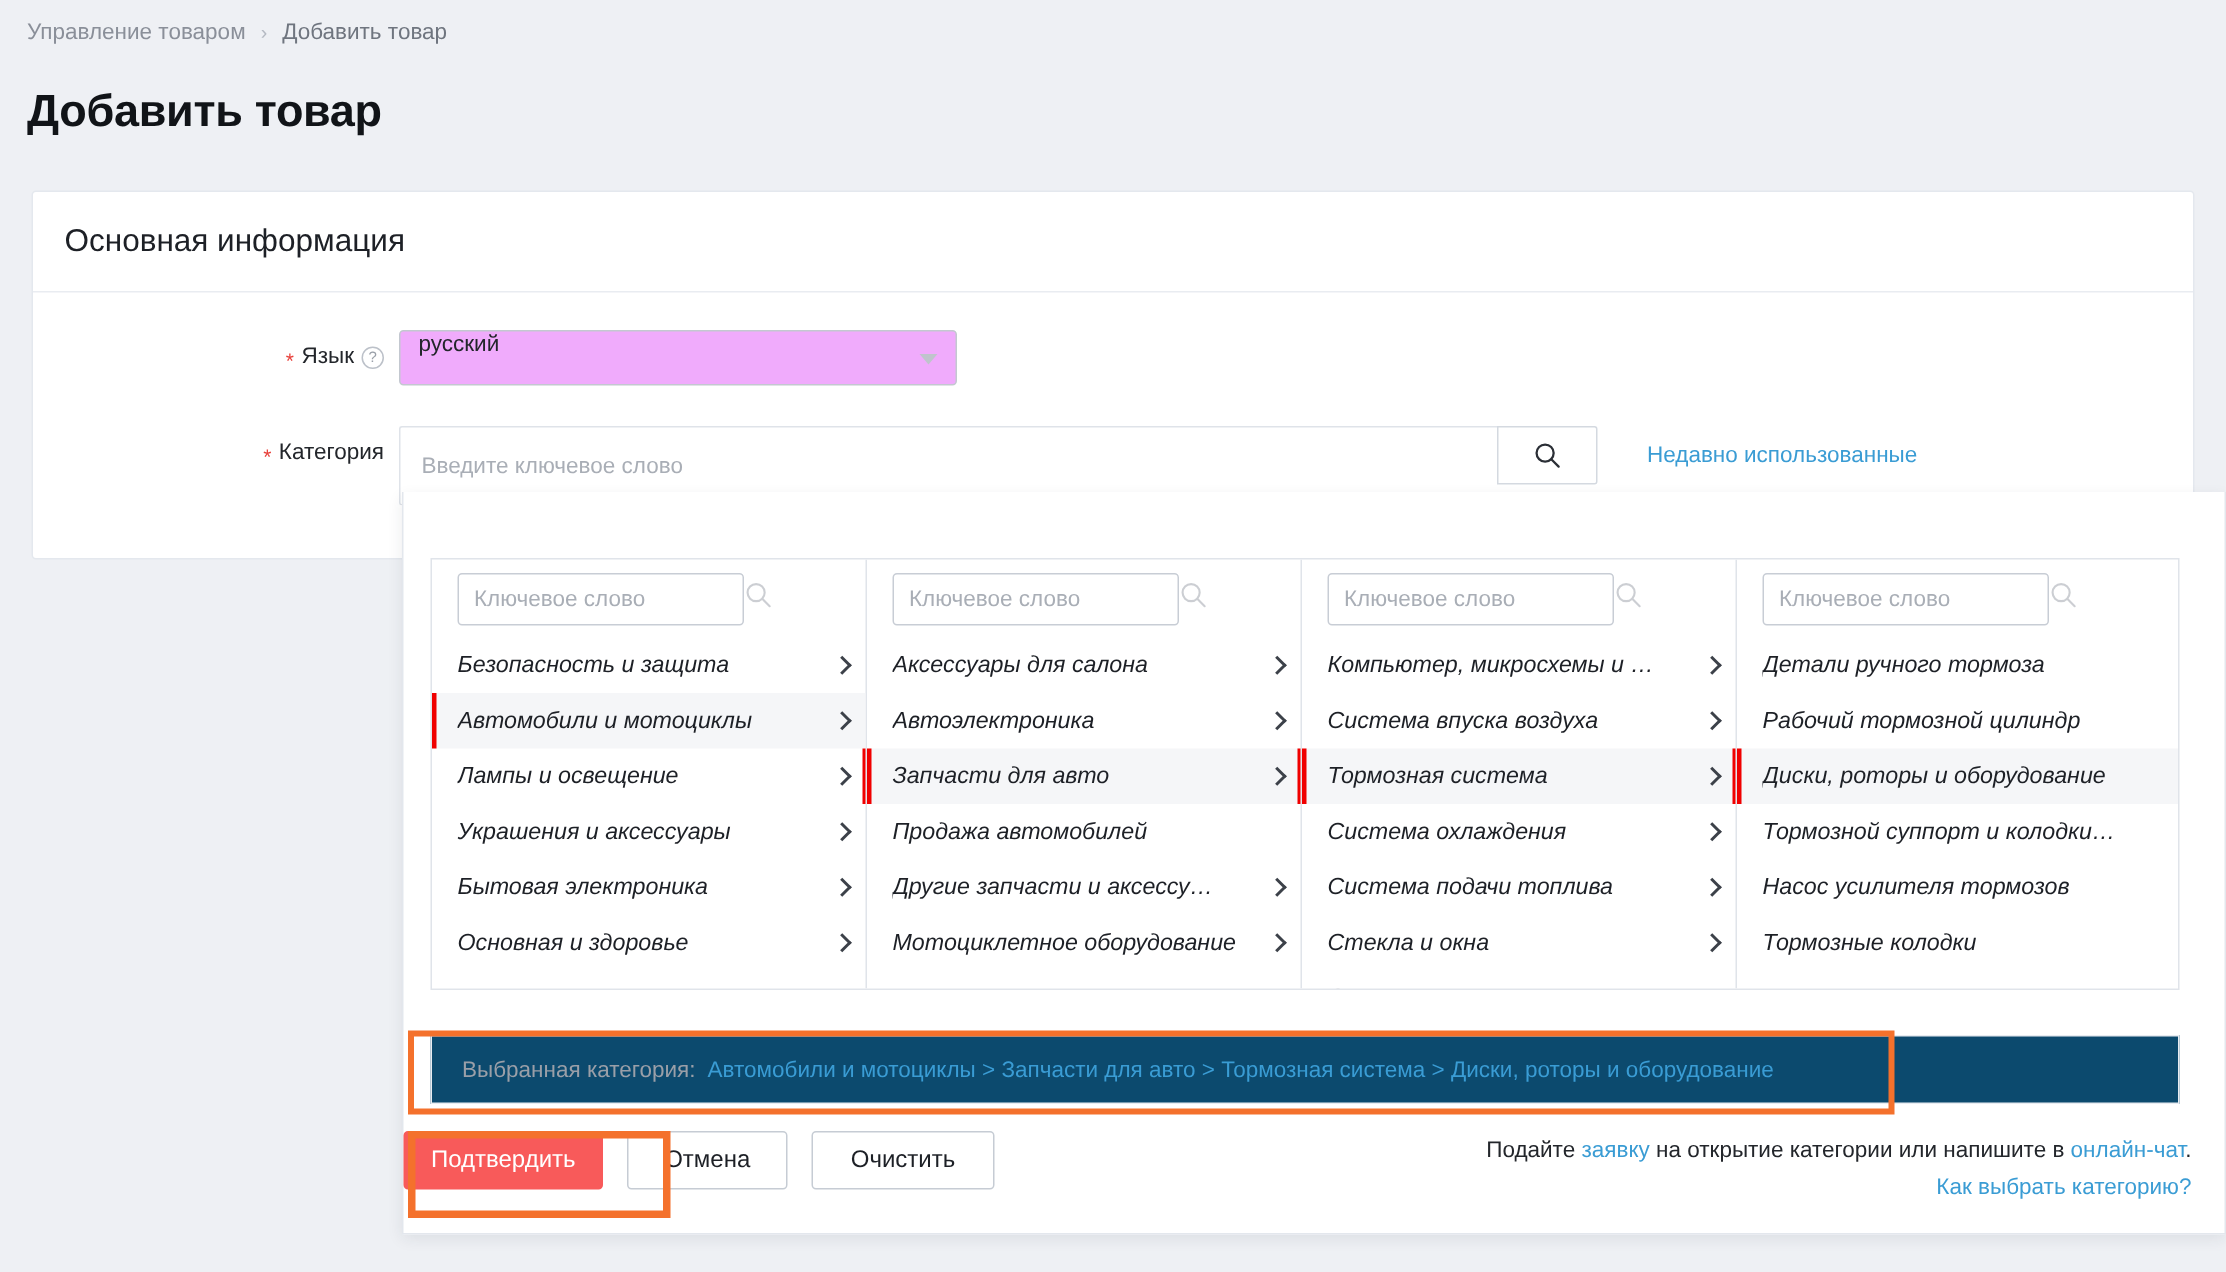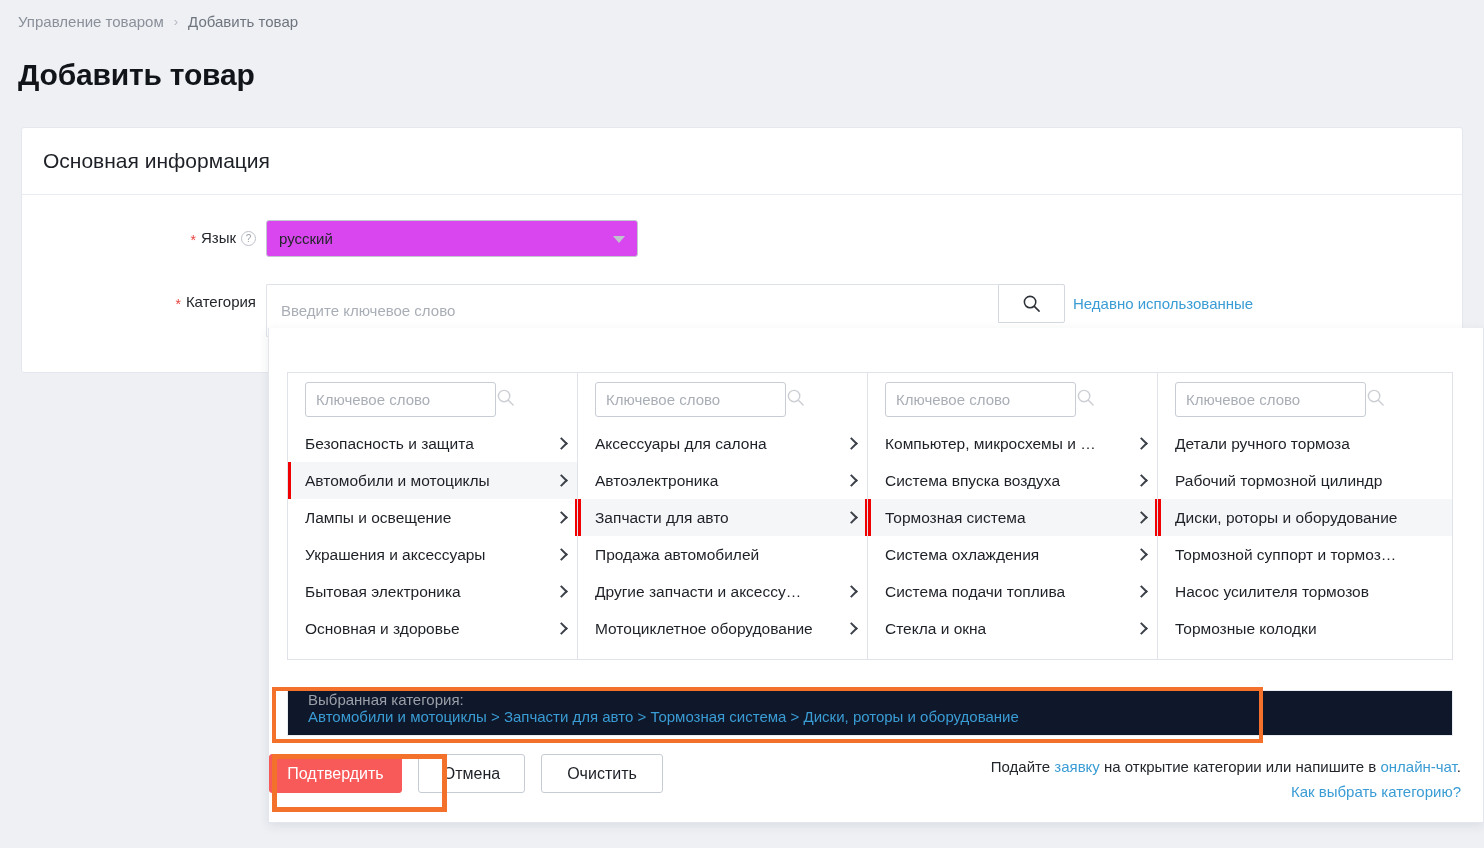--- a/index.html
+++ b/index.html
@@ -54,22 +54,22 @@
   .help-icon {
     width: 15px; height: 15px; border-radius: 50%;
     border: 1px solid #bcc1c9; color: #9aa0a9;
     font-size: 10px; line-height: 13px; text-align: center;
     display: inline-block; cursor: pointer;
   }
 
   .row-lang { margin-top: 25px; }
   .select-box {
     position: relative; width: 372px; height: 37px;
-    border: 1px solid #c3c8d0; border-radius: 3px; background: #d946ef;
-    display: flex; align-items: center; padding: 0 12px;
+    border: 1px solid #c3c8d0; border-radius: 3px; background: #f0abfc;
+    display: flex; align-items: flex-start; padding: 0 12px;
     font-size: 15px; color: #23262b; cursor: pointer;
   }
   .caret {
     position: absolute; right: 12px; top: 50%; margin-top: -3px;
     width: 0; height: 0; border-left: 6px solid transparent;
     border-right: 6px solid transparent; border-top: 7px solid #bfc4cc;
   }
 
   .row-cat { margin-top: 27px; }
   .cat-search-wrap { display: flex; align-items: stretch; }
@@ -80,21 +80,21 @@
     outline: none;
   }
   .cat-input::placeholder { color: #a9aeb6; }
   .search-btn {
     width: 67px; height: 39px; background: #fff;
     border: 1px solid #d4d9e0; border-radius: 0 2px 2px 0;
     display: flex; align-items: center; justify-content: center;
     cursor: pointer;
   }
   .recent-link {
-    margin-left: 8px; line-height: 39px;
+    margin-left: 33px; line-height: 39px;
     font-size: 15px; color: #3a9cd4; cursor: pointer;
   }
 
   
   .dropdown {
     position: absolute; left: 268px; top: 328px;
     width: 1216px; height: 495px;
     background: #ffffff;
     border: 1px solid #e3e7ed;
     border-top: none;
@@ -132,20 +132,21 @@
   .col-list { }
   .cat-item {
     height: 37px; display: flex; align-items: center;
     padding-left: 17px; padding-right: 11px;
     font-size: 15.5px; color: #1d2026; cursor: pointer;
     position: relative; white-space: nowrap;
   }
   .cat-item .label {
     overflow: hidden; text-overflow: ellipsis; white-space: nowrap;
     flex: 1 1 auto;
+    font-style: italic;
   }
   .cat-item.selected { background: #f5f6f8; }
   .cat-item.selected::before {
     content: ""; position: absolute; left: 0; top: 0;
     width: 3px; height: 100%; background: #f00000;
   }
   .chev {
     flex: 0 0 auto; margin-left: 6px;
     width: 9px; height: 9px;
     border-right: 2.2px solid #3c4149;
@@ -157,24 +158,23 @@
   
   .edge-marker {
     position: absolute; right: -1px; width: 3px; height: 37px;
     background: #f00000; z-index: 2;
   }
 
   
   .selected-bar {
     position: absolute; left: 18px; top: 362px;
     width: 1166px; height: 46px;
-    background: #0f172a; border: 1px solid #e9ecf1;
-    display: flex; padding-left: 20px;
+    background: #0c4a6e; border: 1px solid #e9ecf1;
+    display: flex; align-items: center; padding-left: 20px;
     font-size: 15px;
-    flex-direction: column;
   }
   .selected-bar .sel-label { color: #9a9fa8; margin-right: 8px; }
   .selected-bar .sel-path { color: #3a9cd4; }
   .selected-bar .sel-sep { color: #3a9cd4; }
 
   
   .hl-bar {
     position: absolute; left: 272px; top: 687px;
     width: 991px; height: 56px;
     border: 4px solid #f4712c; z-index: 20;
@@ -394,21 +394,21 @@
           </div>
           <div class="cat-item">
             <span class="label">Рабочий тормозной цилиндр</span>
             <span class="chev hidden"></span>
           </div>
           <div class="cat-item selected">
             <span class="label">Диски, роторы и оборудование</span>
             <span class="chev hidden"></span>
           </div>
           <div class="cat-item">
-            <span class="label">Тормозной суппорт и тормоз…</span>
+            <span class="label">Тормозной суппорт и колодки…</span>
             <span class="chev hidden"></span>
           </div>
           <div class="cat-item">
             <span class="label">Насос усилителя тормозов</span>
             <span class="chev hidden"></span>
           </div>
           <div class="cat-item">
             <span class="label">Тормозные колодки</span>
           </div>
         </div>

